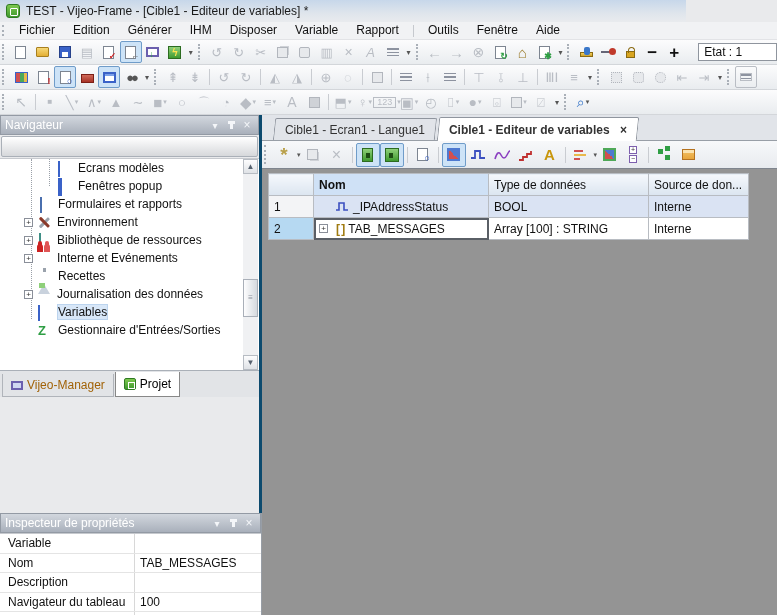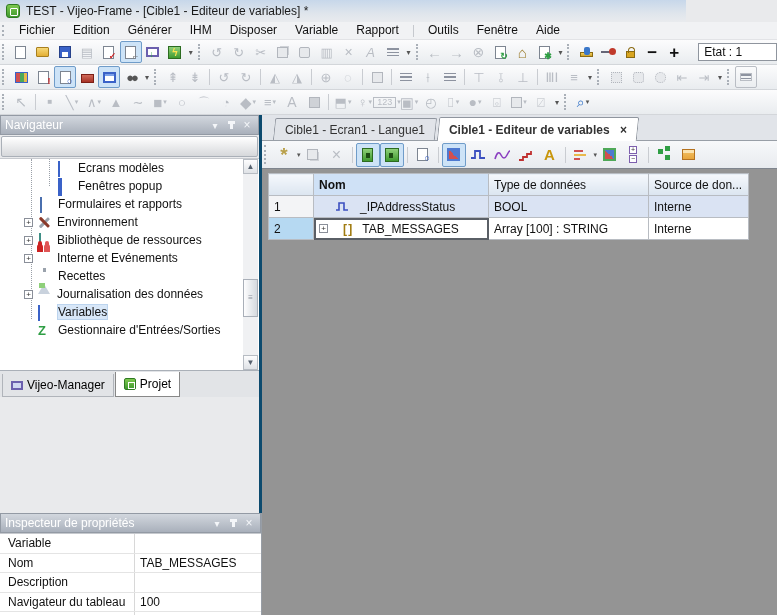--- a/index.html
+++ b/index.html
@@ -101,21 +101,21 @@
   .ic-log { width:12px; height:12px; background:#3a62c8; position:relative; }
   .ic-log:before { content:""; position:absolute; left:2px; bottom:0; width:6px; height:5px; background:#8fd07a; }
   .ic-vars { width:13px; height:11px; border:1px solid #3a62c8; background:
     linear-gradient(#9ab4e8 0 3px, transparent 3px),
     repeating-linear-gradient(90deg, transparent 0 3px, #c5d4ef 3px 4px),
     repeating-linear-gradient(transparent 0 3px, #c5d4ef 3px 4px), #fff; }
   .ic-io { color:#2f9e44; font-weight:bold; font-size:13px; line-height:13px; }
 
   #nav-tabs { height:27px; background:#e2e4e7; border-top:1px solid #aab0b8; display:flex; align-items:flex-end; padding-left:2px; }
   .ntab { height:23px; display:flex; align-items:center; padding:0 8px; border:1px solid #b0b4ba; border-top:none;
-    background:#e2e4e7; color:#000000; margin-right:1px; }
+    background:#e2e4e7; color:#a16207; margin-right:1px; }
   .ntab.active { background:#fff; border-color:#888; color:#000; height:25px; }
   .ntab .nt-ic { margin-right:4px; }
   .ic-vm { width:12px; height:9px; border:2px solid #6b5fae; background:#cfd6f2; }
   .ic-prj { width:12px; height:12px; border-radius:2px; background:linear-gradient(#7ec850,#3f9a2f);
     border:1px solid #2e7a22; position:relative; }
   .ic-prj:before { content:""; position:absolute; left:3px; top:3px; width:5px; height:5px; border:1px solid #fff; }
 
   
   #inspector { left:0; top:398px; width:262px; height:217px; border-right:1px solid #989ea6; background:#fff; }
   #prop-grid { position:relative; height:195px; background:#fff; border-top:1px solid #c6c9ce; }
@@ -146,21 +146,21 @@
   #vtable { position:absolute; left:6px; top:4px; border-collapse:collapse; background:#fff; }
   #vtable td, #vtable th { border:1px solid #b8bcc2; height:22px; font-weight:normal; text-align:left;
     padding:0 5px; font-size:12px; white-space:nowrap; overflow:hidden; }
   #vtable th { background:linear-gradient(#f5f8fc,#dbe5f0); }
   #vtable th.nomh { background:#cfe1f6; font-weight:bold; }
   .rownum { width:45px; background:#f3f4f6; }
   .c-name { width:175px; } .c-type { width:160px; } .c-src { width:100px; }
   .r1 td:not(.rownum) { background:#dae3f3; }
   .r2 .rownum { background:#b6d9f2; }
   .focus-cell { outline:2px solid #5a5f66; outline-offset:-2px; }
-  .cell-flex { display:flex; align-items:center; gap:11px; }
+  .cell-flex { display:flex; align-items:center; gap:4px; }
   .arr-ic { color:#a07b10; font-weight:bold; letter-spacing:-1px; }
   svg { display:block; }
 </style>
 </head>
 <body>
 
 <div id="titlebar" class="abs">
   <span id="app-icon"></span>
   <span id="title-text">TEST - Vijeo-Frame - [Cible1 - Editeur de variables] *</span>
 </div>

